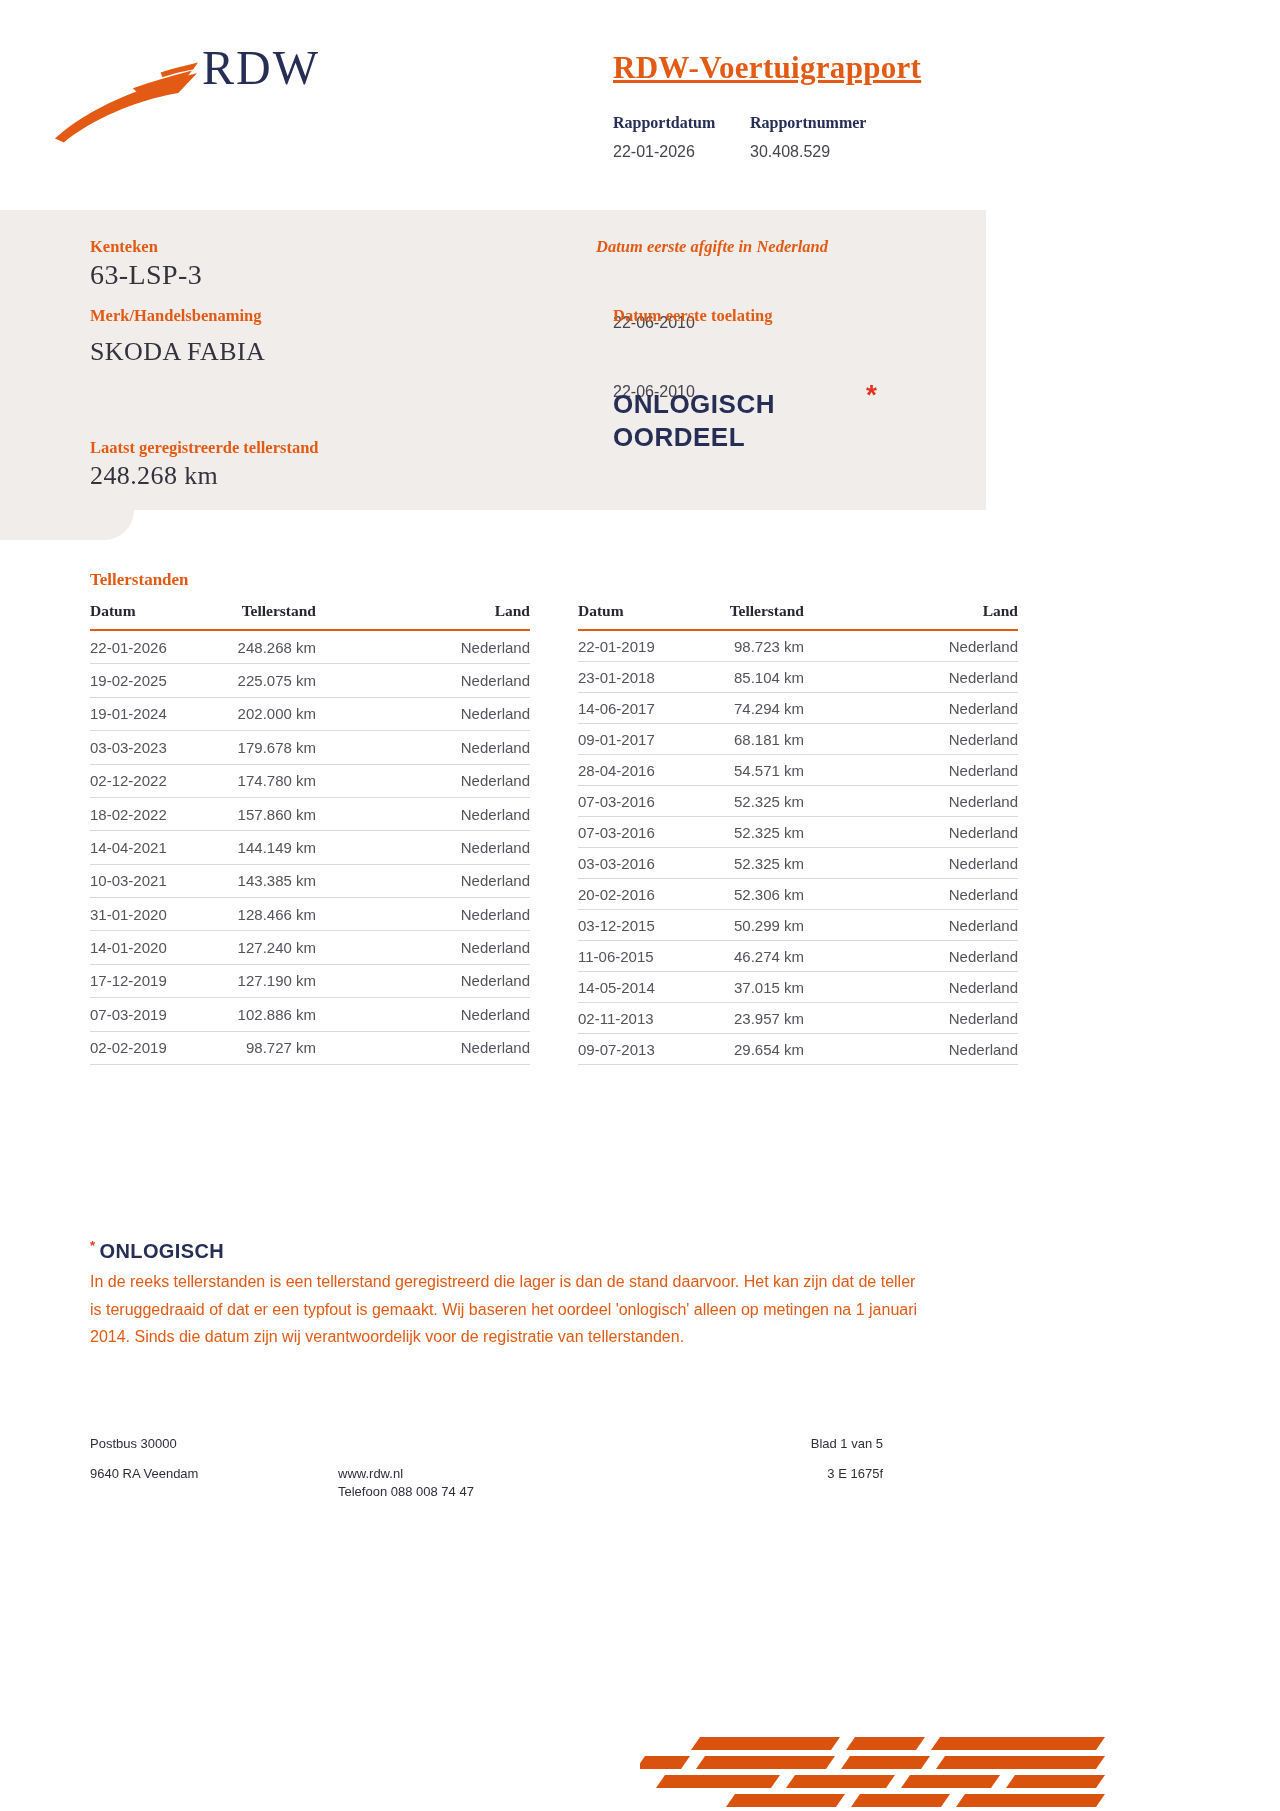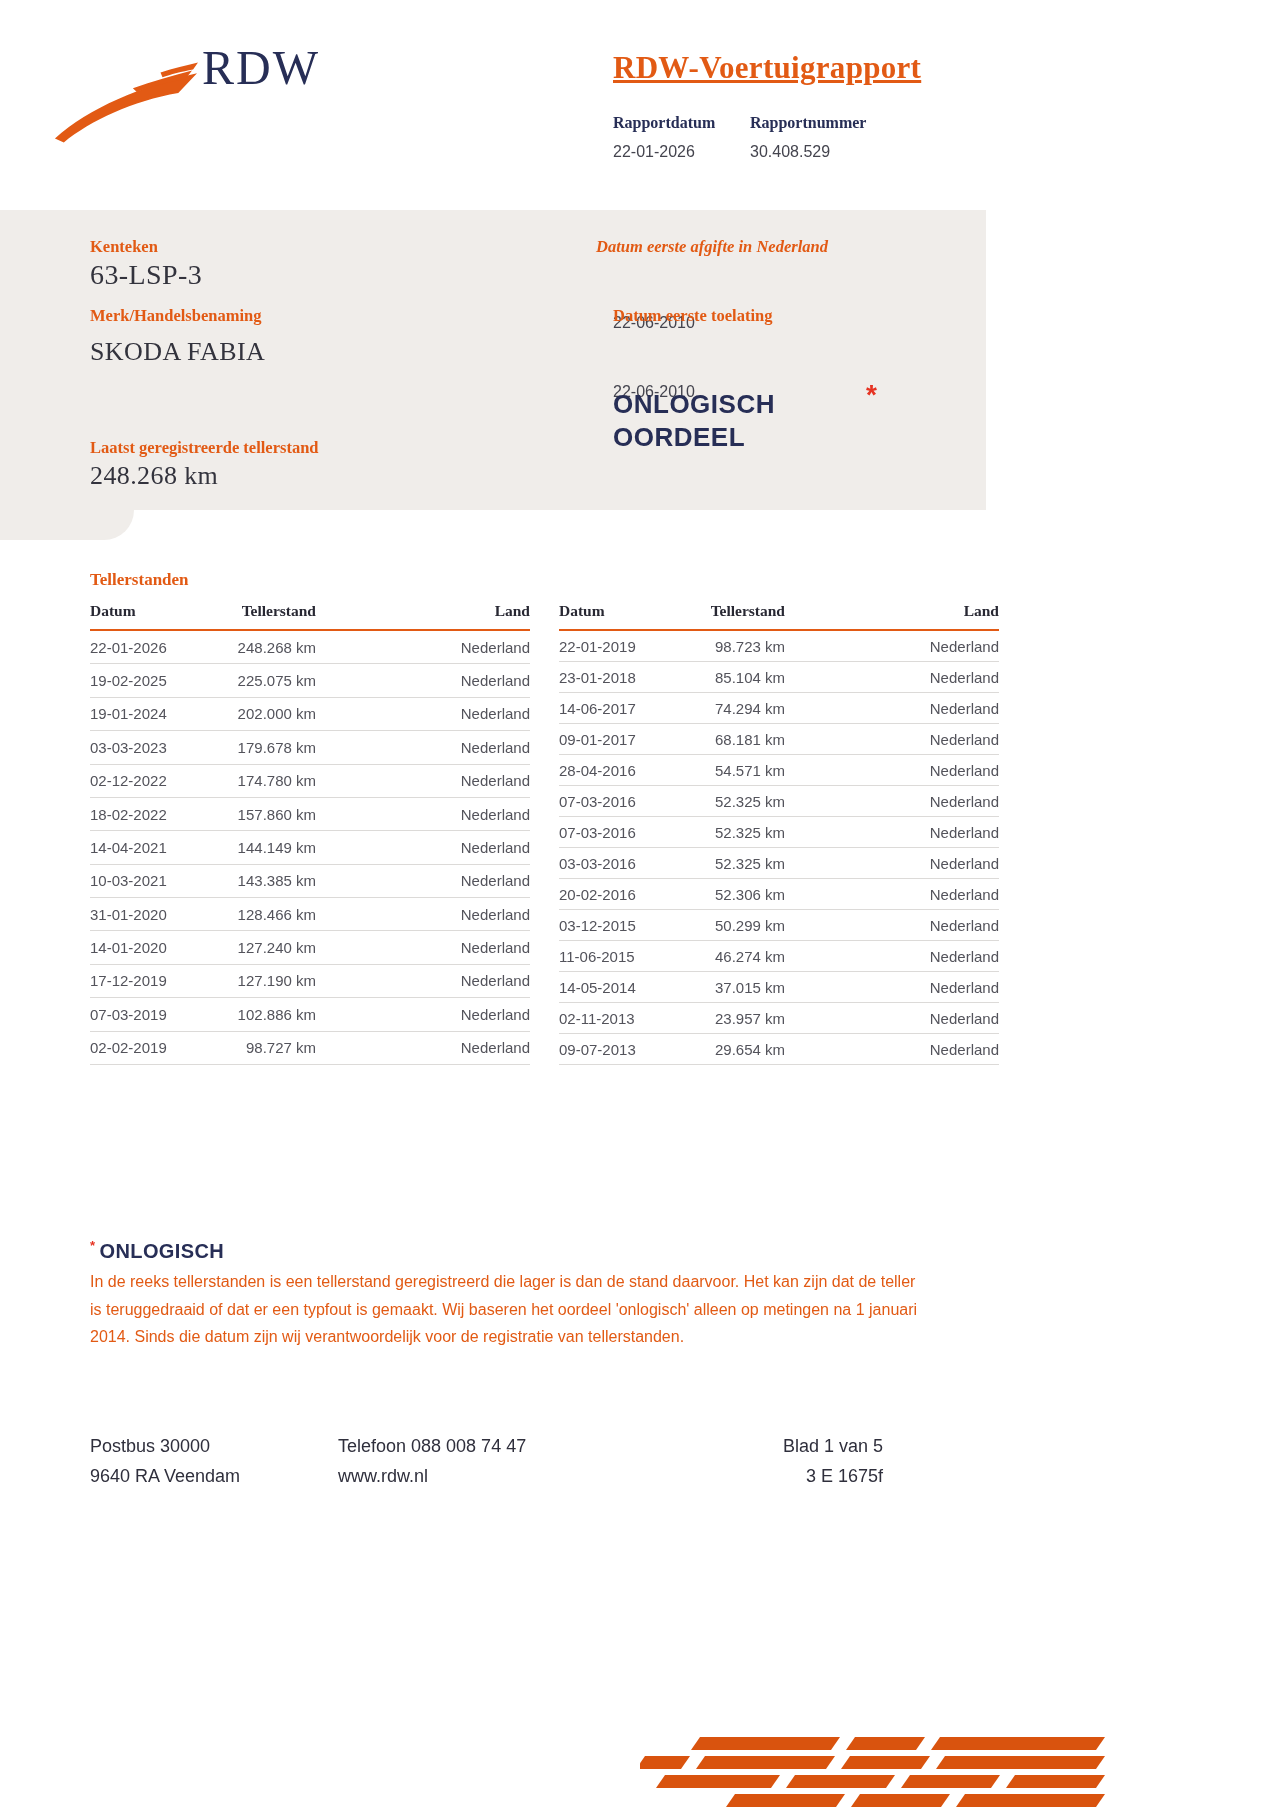--- a/index.html
+++ b/index.html
@@ -36,41 +36,41 @@
   .lbl-tell{left:90px;top:228px;} .val-tell{left:90px;top:251px;}
   .lbl-afgifte{left:596px;top:27px;font-style:italic;} .val-afgifte{left:613px;top:56px;}
   .lbl-toelating{left:613px;top:96px;} .val-toelating{left:613px;top:125px;}
   .oordeel{position:absolute;left:613px;top:178px;font-weight:700;font-size:26px;
     line-height:33px;color:var(--navy);letter-spacing:.5px;}
   .oordeel-mark{position:absolute;left:253px;top:-10px;font-size:28px;color:var(--red);font-weight:700;}
 
   
   .tellerstanden-heading{position:absolute;left:90px;top:570px;font-family:"Liberation Serif",serif;
     font-weight:700;font-size:17px;color:var(--orange);}
-  .tables{position:absolute;left:90px;top:598px;display:flex;gap:29px;}
+  .tables{position:absolute;left:90px;top:598px;display:flex;gap:48px;}
   table.readings-table{width:440px;border-collapse:collapse;table-layout:fixed;}
   col.w-date{width:138px;} col.w-km{width:88px;} col.w-land{width:214px;}
   .readings-table th{font-family:"Liberation Serif",serif;font-weight:700;font-size:15.5px;
     color:#282833;text-align:left;padding:4px 0 9px;border-bottom:2px solid var(--orange);}
   .readings-table th.c-km,.readings-table th.c-land{text-align:right;}
   .readings-table td{font-size:15px;color:var(--table-text);padding:6.5px 0;
     border-bottom:1px solid var(--row-border);white-space:nowrap;}
   .readings-table td.c-km,.readings-table td.c-land{text-align:right;}
 
   
   .note-heading{position:absolute;left:90px;top:1238px;font-weight:700;font-size:20px;
     color:var(--navy);letter-spacing:.4px;}
   .note-mark{color:var(--red);font-size:13px;vertical-align:8px;margin-right:4px;font-weight:700;}
   .note-text{position:absolute;left:90px;top:1268px;width:840px;font-size:16px;
     line-height:27.5px;color:var(--orange);}
 
   
-  .foot{position:absolute;font-size:18px;color:#2f2f3c;}
+  .foot{position:absolute;font-size:13px;color:#2f2f3c;}
   .f-l1{left:90px;top:1436px;} .f-l2{left:90px;top:1466px;}
-  .f-m1{left:338px;top:1436px;text-align:right;} .f-m2{left:338px;top:1466px;}
+  .f-m1{left:338px;top:1484px;text-align:right;} .f-m2{left:338px;top:1466px;}
   .f-r1{right:285px;top:1436px;text-align:left;} .f-r2{right:285px;top:1466px;text-align:right;}
   .f-m2{cursor:pointer;}
 
   
   .stripes{position:absolute;left:640px;top:1737px;width:470px;height:74px;}
   .stripes polygon{fill:#d9530e;}
 </style>
 </head>
 <body>
 

